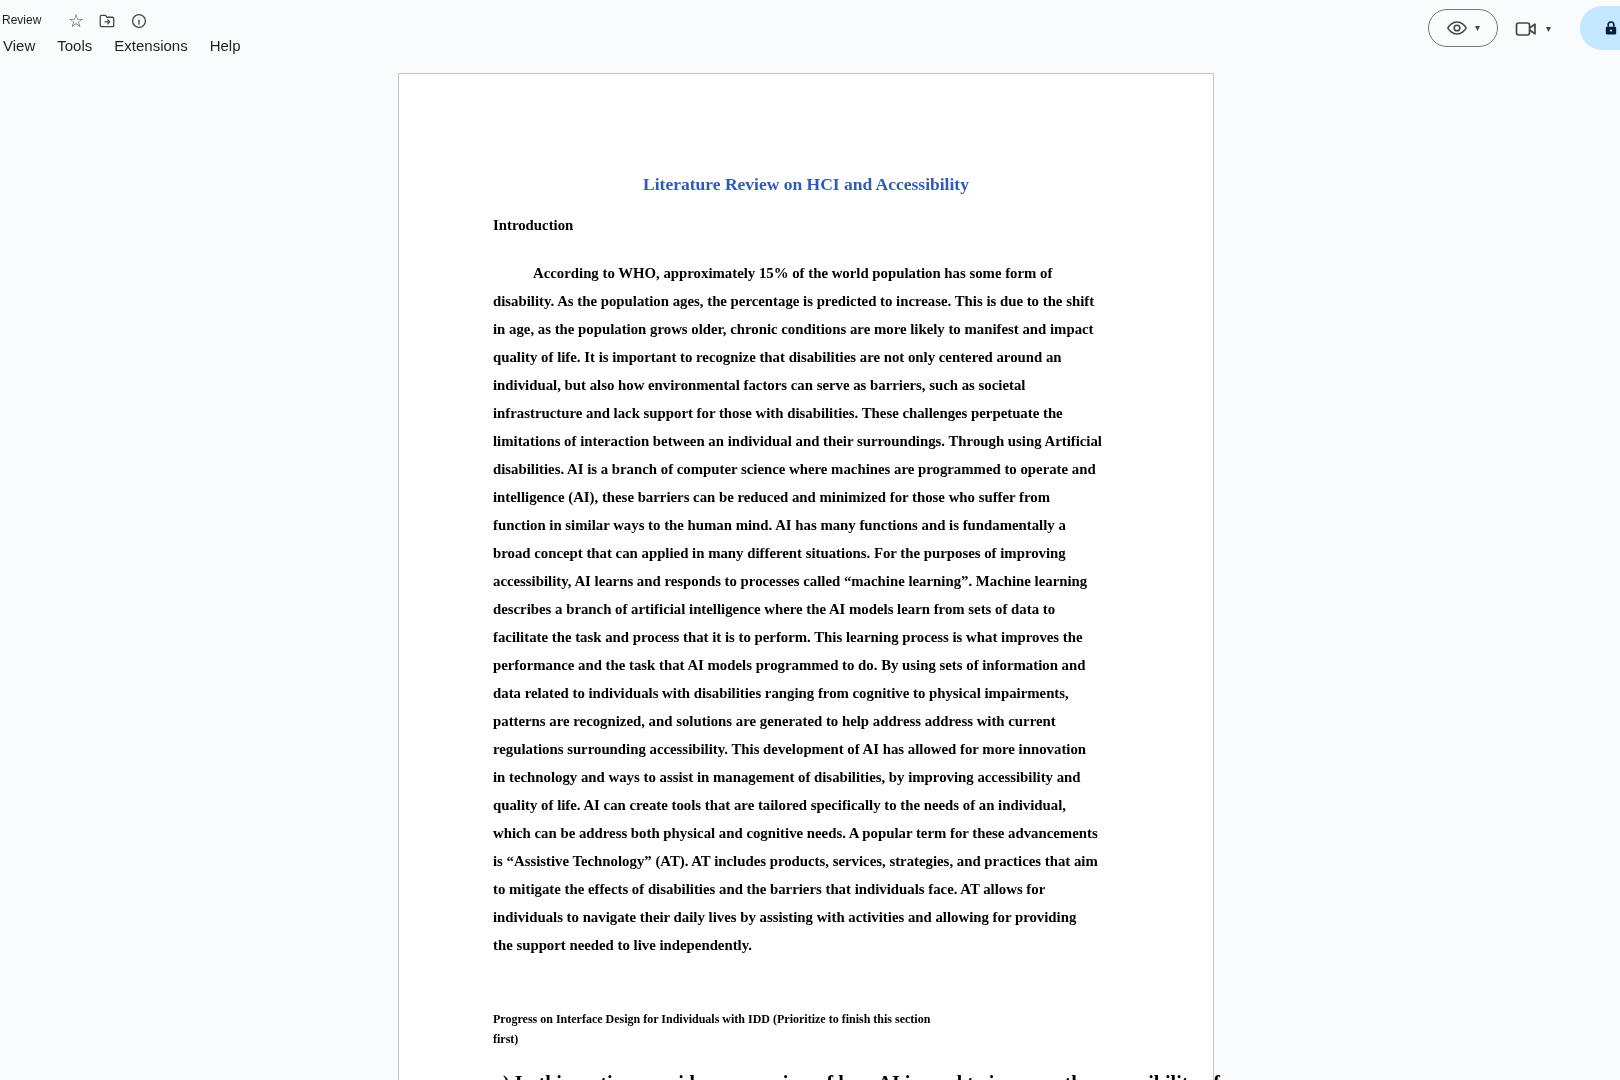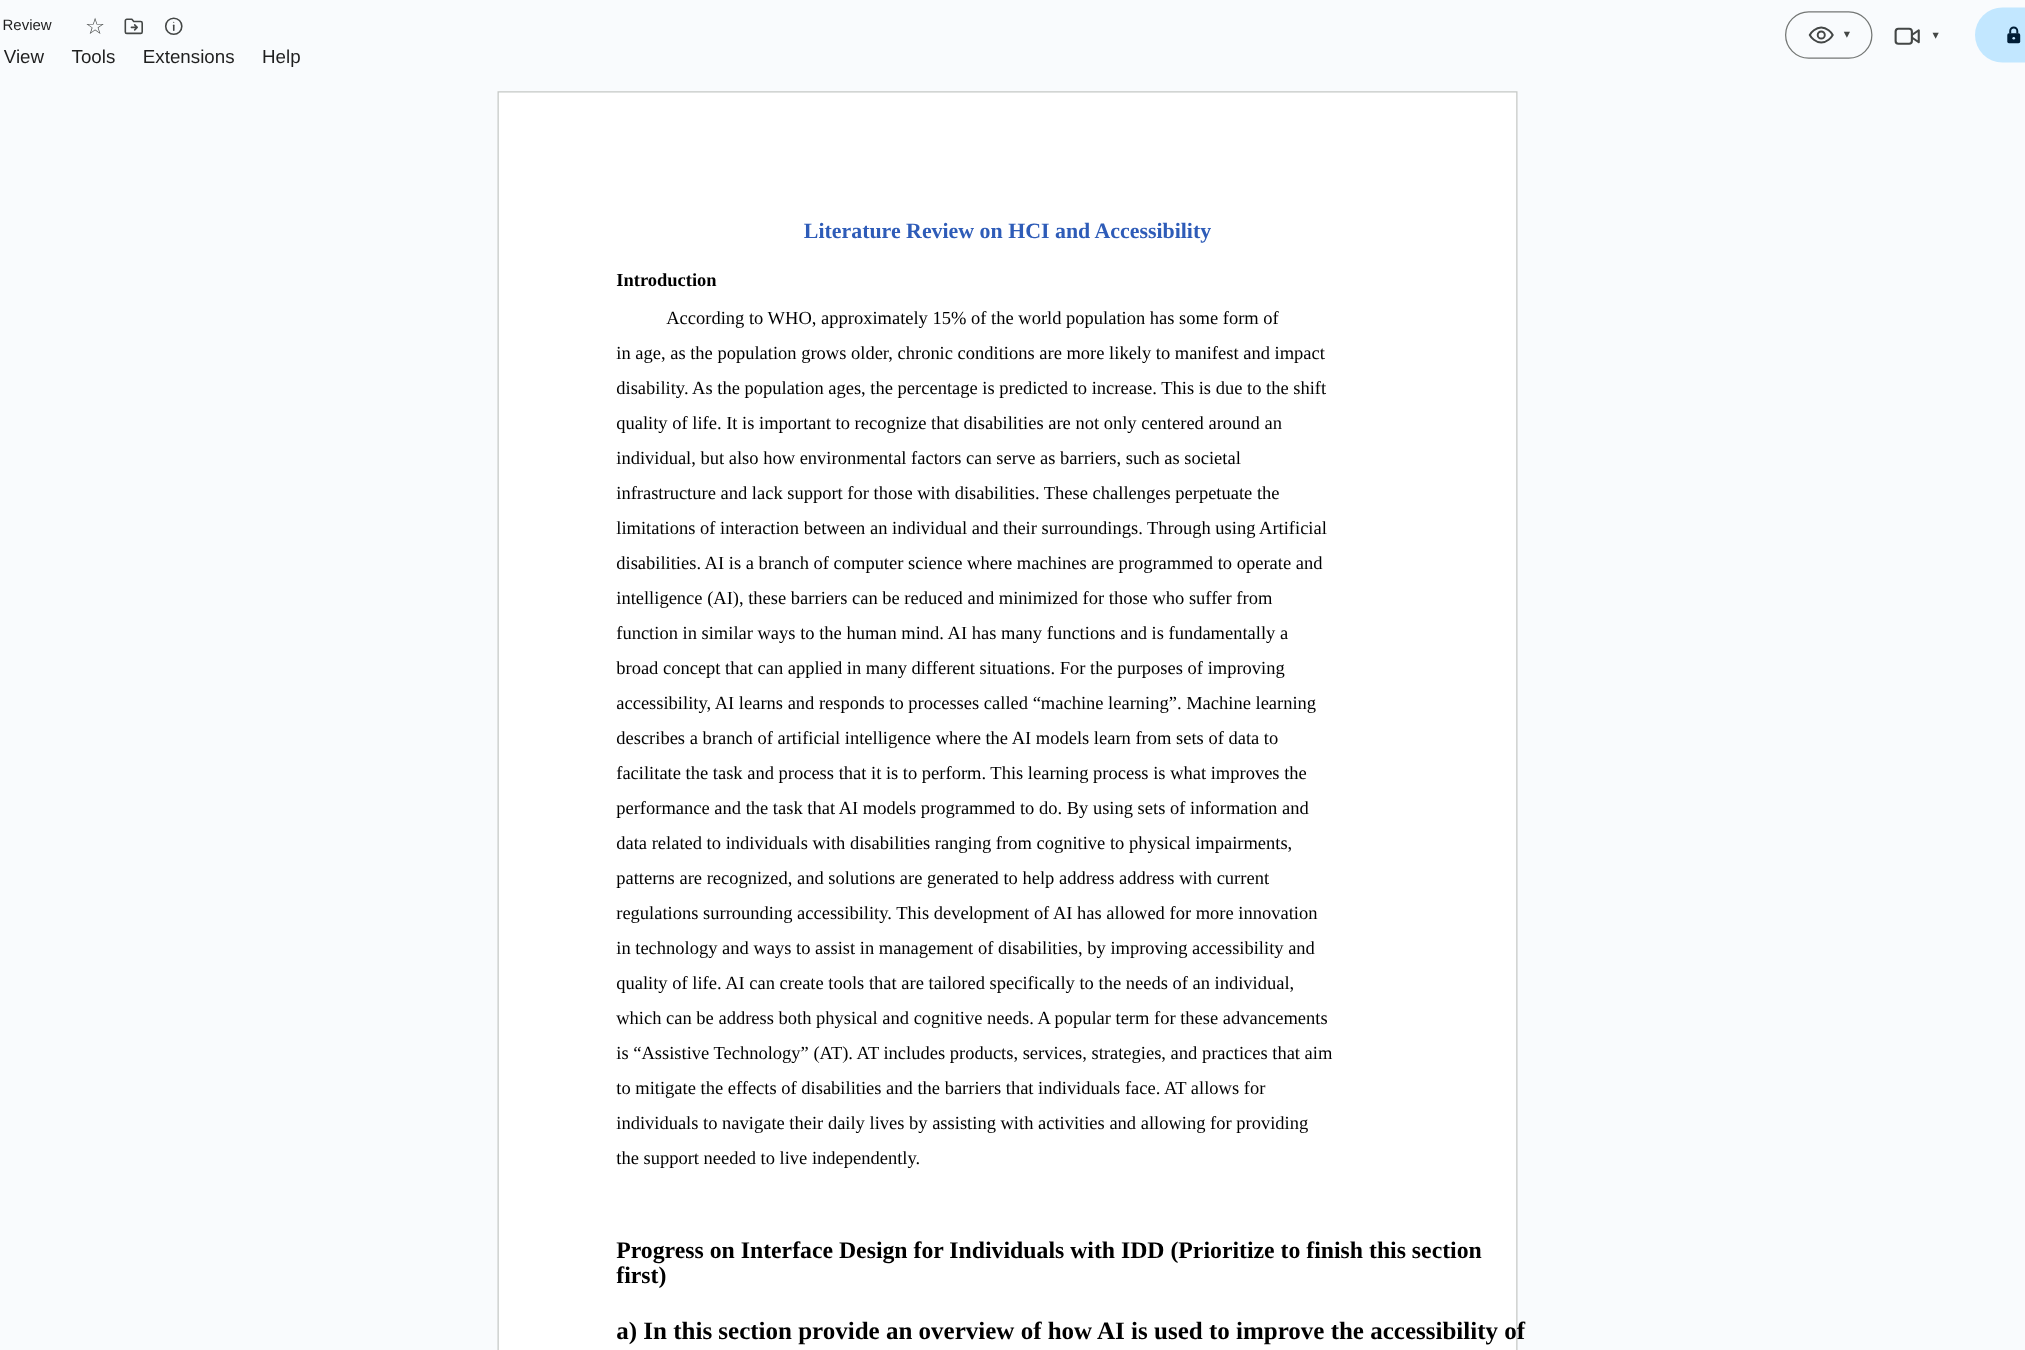--- a/index.html
+++ b/index.html
@@ -56,25 +56,25 @@
   .content{
     padding:98px 94px 0 94px;
     font-family:"Liberation Serif","DejaVu Serif", serif;
     color:#000000;
   }
   .doc-heading{
     margin:0; font-size:17.5px; line-height:24px; font-weight:bold;
     text-align:center; color:#2e5cb8; white-space:nowrap;
   }
   .intro-h{ margin-top:19px; font-size:14.8px; line-height:20px; font-weight:bold;font-family:Liberation Serif, serif; }
-  .body-para{ margin-top:6px; }
+  .body-para{ margin-top:24px;font-weight:bold; }
   .body-line{ font-size:14.8px; line-height:28px; height:28px; white-space:nowrap; }
   .body-line:first-child{ text-indent:40px; }
   .progress-h{ margin-top:50px; font-weight:bold; }
-  .h-line{ font-size:19px; line-height:20px; white-space:nowrap; }
+  .h-line{ font-size:12px; line-height:20px; white-space:nowrap; }
   .item-a{ margin-top:24px; font-size:20px; line-height:20px; font-weight:bold; white-space:nowrap; }
 </style>
 </head>
 <body>
 
 <button class="doc-title">Review</button>
 
 <div class="title-icons">
   <button class="icon-btn">
     <span class="star-glyph">☆</span>
@@ -126,22 +126,22 @@
   </svg>
 </button>
 
 <div class="canvas">
   <div class="page">
     <div class="content">
       <h1 class="doc-heading">Literature Review on HCI and Accessibility</h1>
       <div class="intro-h">Introduction</div>
       <div class="body-para">
           <div class="body-line">According to WHO, approximately 15% of the world population has some form of</div>
+          <div class="body-line">disability. As the population ages, the percentage is predicted to increase. This is due to the shift</div>
           <div class="body-line">in age, as the population grows older, chronic conditions are more likely to manifest and impact</div>
-          <div class="body-line">disability. As the population ages, the percentage is predicted to increase. This is due to the shift</div>
           <div class="body-line">quality of life. It is important to recognize that disabilities are not only centered around an</div>
           <div class="body-line">individual, but also how environmental factors can serve as barriers, such as societal</div>
           <div class="body-line">infrastructure and lack support for those with disabilities. These challenges perpetuate the</div>
           <div class="body-line">limitations of interaction between an individual and their surroundings. Through using Artificial</div>
           <div class="body-line">disabilities. AI is a branch of computer science where machines are programmed to operate and</div>
           <div class="body-line">intelligence (AI), these barriers can be reduced and minimized for those who suffer from</div>
           <div class="body-line">function in similar ways to the human mind. AI has many functions and is fundamentally a</div>
           <div class="body-line">broad concept that can applied in many different situations. For the purposes of improving</div>
           <div class="body-line">accessibility, AI learns and responds to processes called “machine learning”. Machine learning</div>
           <div class="body-line">describes a branch of artificial intelligence where the AI models learn from sets of data to</div>

